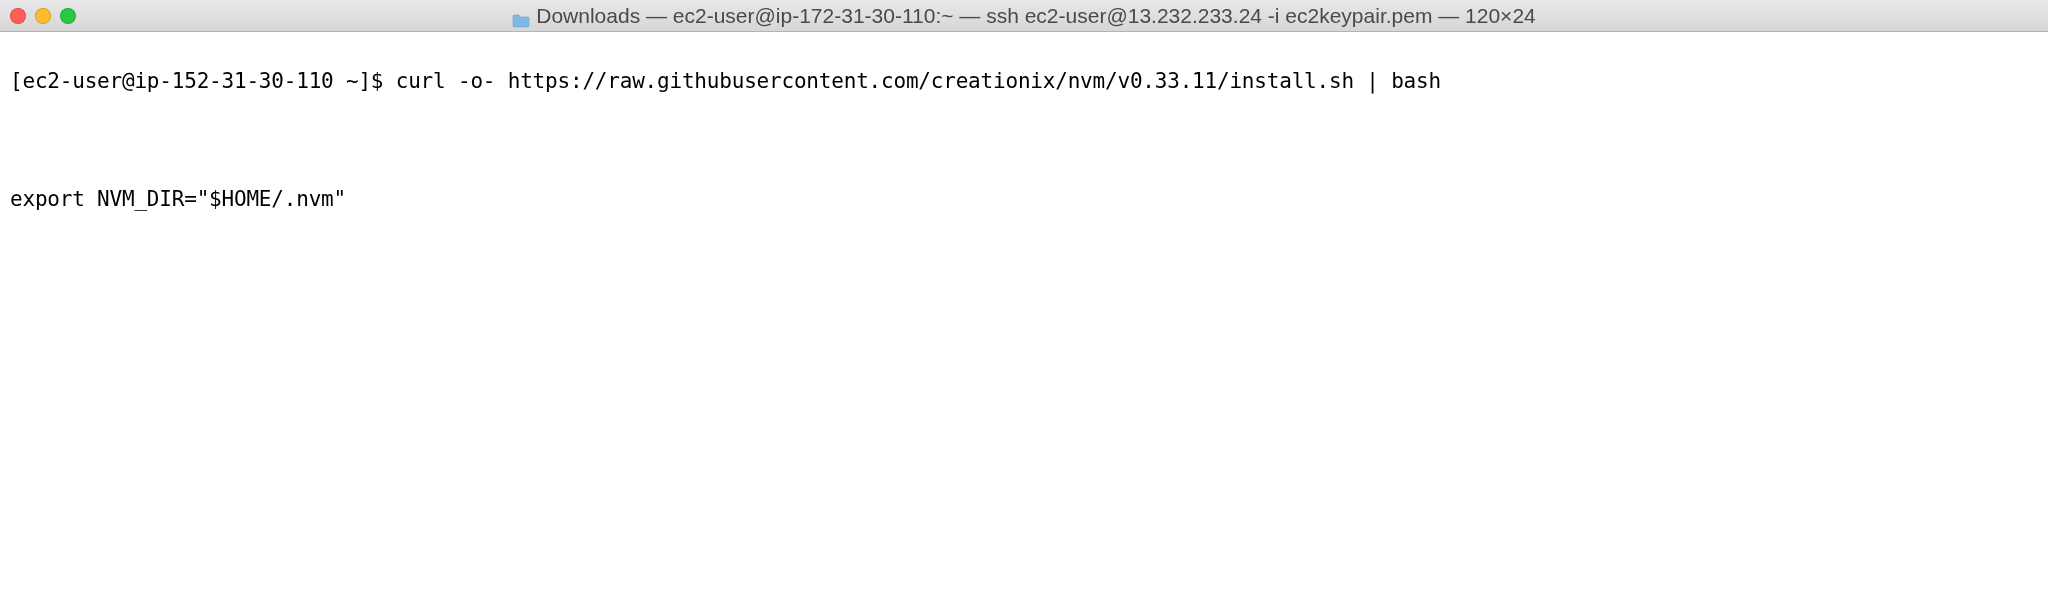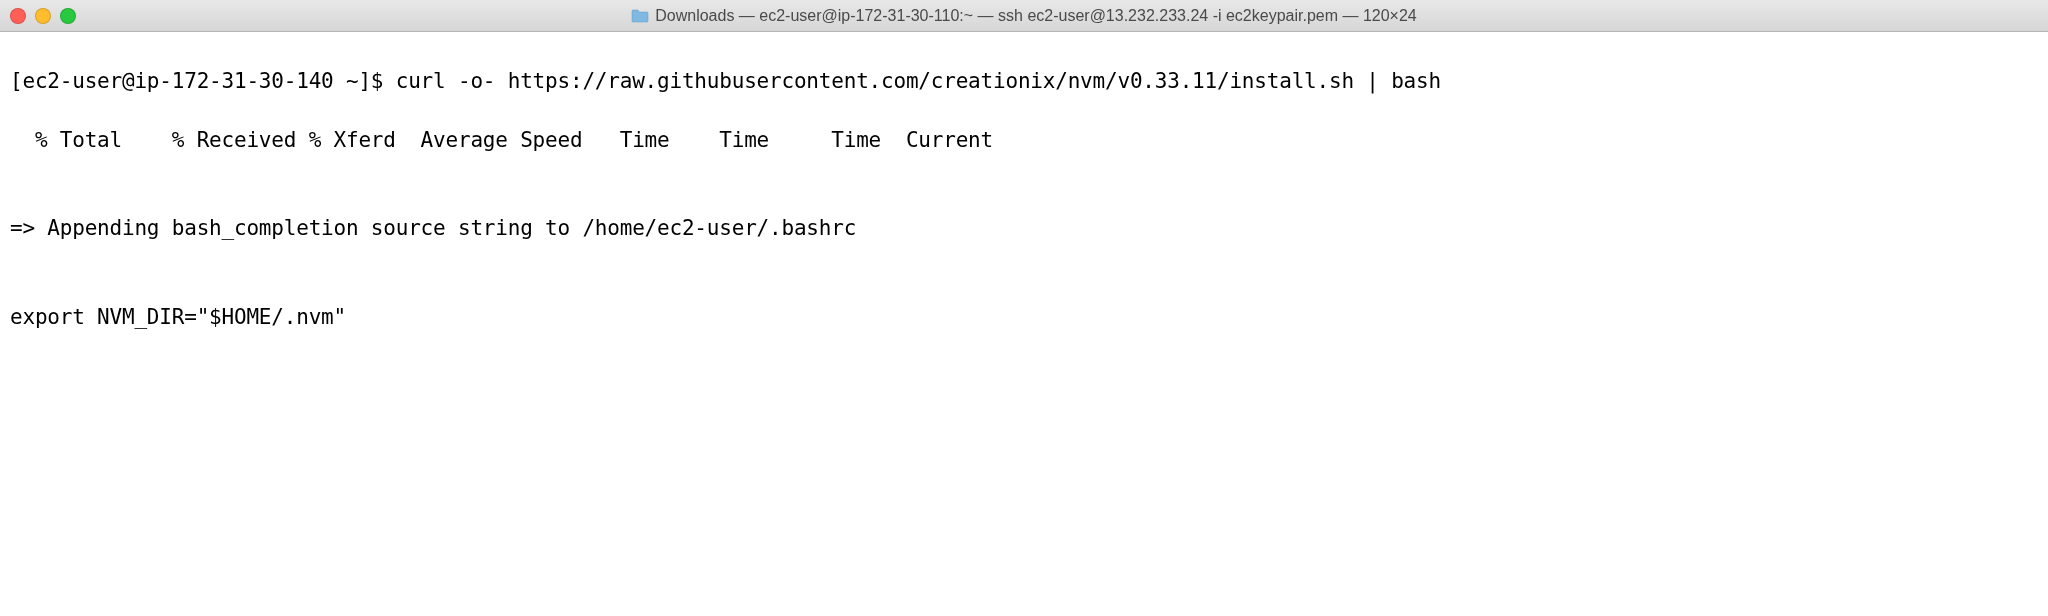--- a/index.html
+++ b/index.html
@@ -43,21 +43,21 @@
       position: absolute;
       left: 0;
       right: 0;
       display: flex;
       justify-content: center;
       align-items: center;
       gap: 6px;
       pointer-events: none;
       color: #4a4a4a;
       font-family: -apple-system, "Helvetica Neue", Arial, sans-serif;
-      font-size: 16px;
+      font-size: 21px;
     }
     .folder-icon {
       width: 18px;
       height: 14px;
       display: inline-block;
     }
     .terminal {
       padding: 6px 10px;
       white-space: pre;
       line-height: 1.4;
@@ -77,22 +77,20 @@
     <span class="folder-icon">
       <svg viewBox="0 0 18 14" width="18" height="14">
         <path d="M1 3 L1 12 Q1 13 2 13 L16 13 Q17 13 17 12 L17 4 Q17 3 16 3 L8 3 L7 1 L2 1 Q1 1 1 2 Z" fill="#7fb8e0" stroke="#5a9cc8" stroke-width="0.5"></path>
       </svg>
     </span>
     <span>Downloads — ec2-user@ip-172-31-30-110:~ — ssh ec2-user@13.232.233.24 -i ec2keypair.pem — 120×24</span>
   </div>
 </div>
 
 <div class="terminal">
-<div>[ec2-user@ip-172-31-30-140 ~]$ curl -o- https://raw.githubusercontent.com/creationix/nvm/v0.33.11/install.sh | bash</div>
-<div>  % Total    % Received % Xferd  Average Speed   Time    Time     Time  Current</div>
+<div>[ec2-user@ip-152-31-30-110 ~]$ curl -o- https://raw.githubusercontent.com/creationix/nvm/v0.33.11/install.sh | bash</div>
 <div></div>
-<div>=&gt; Appending bash_completion source string to /home/ec2-user/.bashrc</div>
 <div></div>
 <div>export NVM_DIR="$HOME/.nvm"</div>
 
 
 
 </div>
 
 </body></html>

